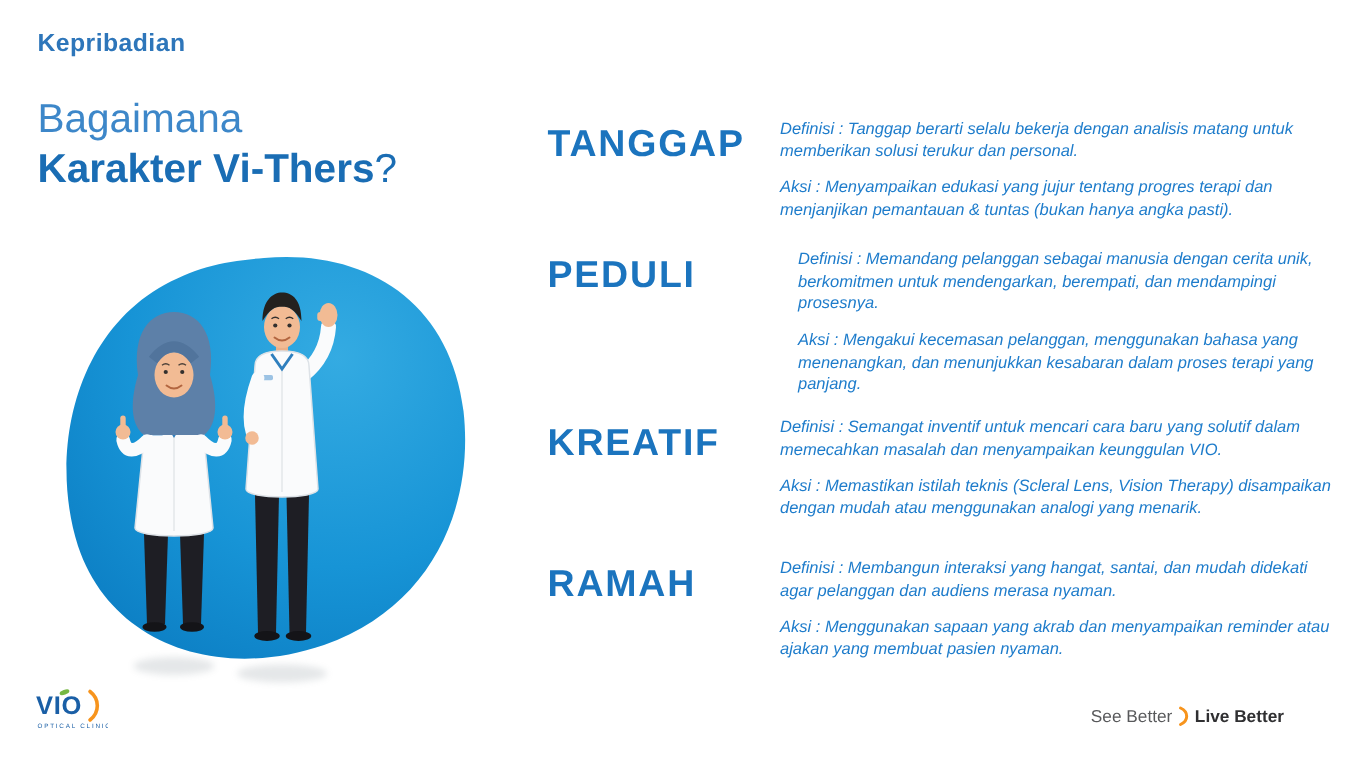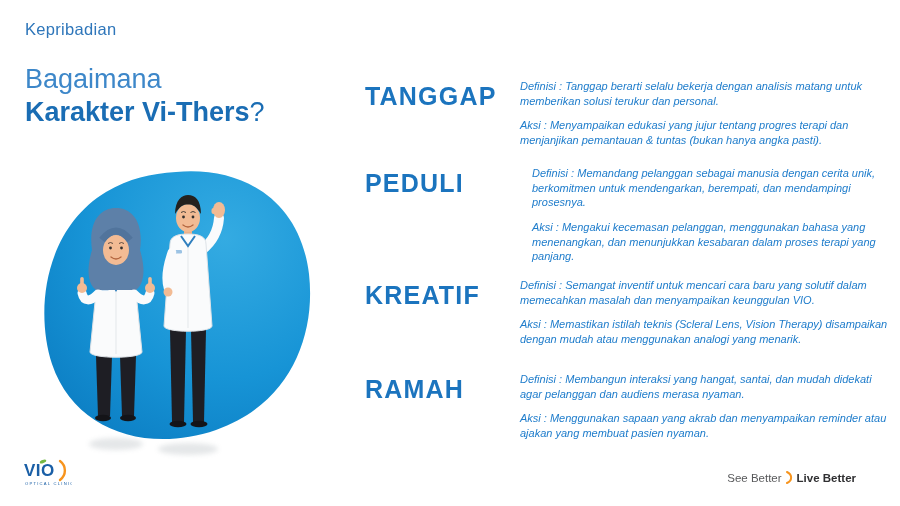--- a/index.html
+++ b/index.html
@@ -2,21 +2,21 @@
 <html><head>
 <meta charset="utf-8">
 <style>
   html,body{margin:0;padding:0;background:#e9e9e9;}
   .slide{
     position:relative;width:900px;height:506px;background:#ffffff;
     font-family:"Liberation Sans",sans-serif;overflow:hidden;margin:0 auto;
   }
   
   .page-label{
-    position:absolute;left:25px;top:20px;font-size:16.5px;font-weight:400;
+    position:absolute;left:25px;top:20px;font-size:16.5px;font-weight:700;
     color:#2e76ba;letter-spacing:.3px;
   }
   .doc-title{position:absolute;right:30px;top:13px;font-size:10px;color:#2f85cd;}
   .doc-title .bold{font-weight:700;color:#1e7ac6;}
   
   .main-title{position:absolute;left:25px;top:63px;font-size:27px;line-height:1.22;color:#3d87c9;}
   .main-title .line2{color:#1a6db4;font-weight:700;}
   .main-title .qmark{font-weight:400;color:#1a6db4;}
   
   .trait-row{position:absolute;left:365px;width:530px;display:flex;}

